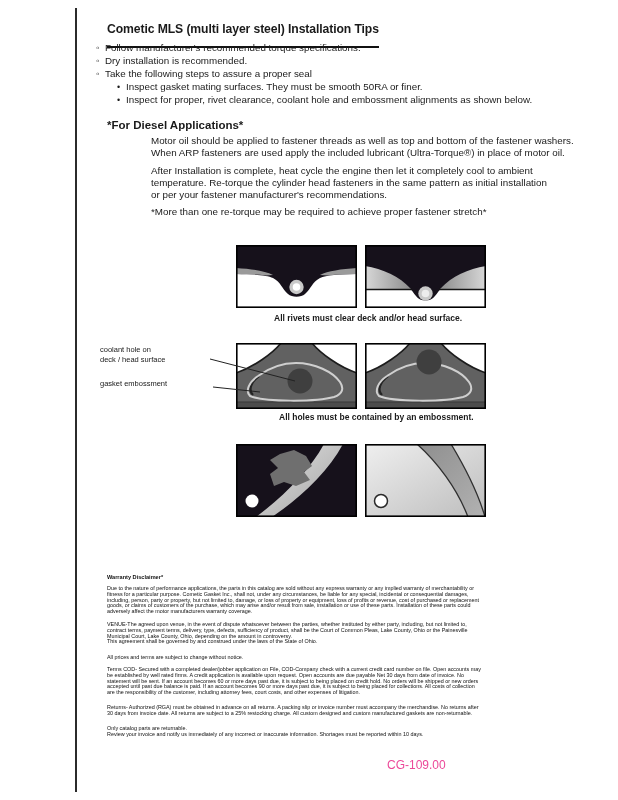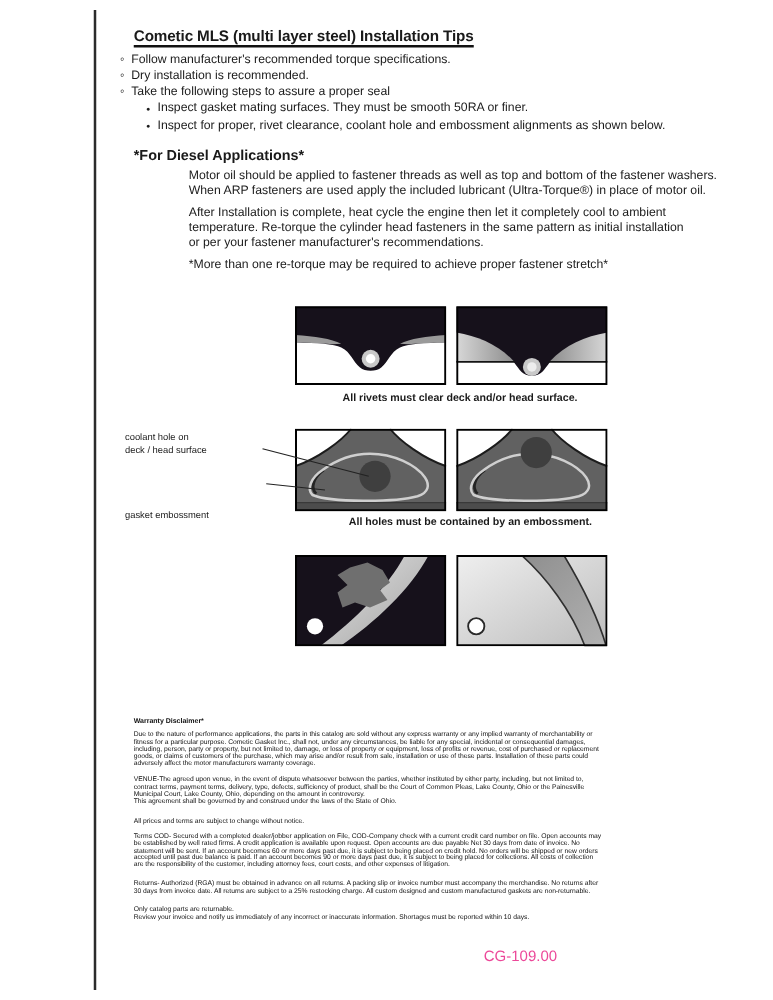--- a/index.html
+++ b/index.html
@@ -5,21 +5,21 @@
   html,body{margin:0;padding:0;background:#fff;}
   #page{
     position:relative;width:618px;height:800px;background:#ffffff;
     font-family:"Liberation Sans",sans-serif;color:#1a1a1a;overflow:hidden;
   }
   .abs{position:absolute;}
   
   #left-rule{left:75px;top:8px;width:1.5px;height:784px;background:#2b2b2b;}
   
   #title{left:107px;top:22px;font-size:12.2px;font-weight:bold;
-         border-bottom:2px solid #111;padding-bottom:0;letter-spacing:-0.1px;}
+         border-bottom:2px solid #111;padding-bottom:10px;letter-spacing:-0.1px;}
   
   #tips{left:96px;top:42px;font-size:9.8px;line-height:12.9px;width:480px;}
   .tip-row{display:flex;}
   .tip-row .mk{width:9px;flex:0 0 9px;}
   .tip-row.sub{padding-left:21px;}
   .tip-row .mk.circ::before{content:"\25E6";font-size:10px;}
   .tip-row .mk.dot::before{content:"\2022";font-size:9px;}
   
   #diesel-head{left:107px;top:119px;font-size:11.5px;font-weight:bold;}
   .body-para{left:107px;width:470px;font-size:9.8px;line-height:12.2px;white-space:pre-line;margin-left:44px;}
@@ -35,21 +35,21 @@
   .p1{top:245px;height:63px;} .p2{top:343px;height:66px;} .p3{top:444px;height:73px;}
   .panel svg{display:block;width:100%;height:100%;}
   
   .caption{font-size:8.5px;font-weight:bold;white-space:pre-line;line-height:11px;margin-left:36px;}
   #cap1{left:238px;top:313px;}
   #cap2{left:243px;top:412px;}
   #cap3{left:238px;top:518px;}
   
   .side-label{font-size:7.5px;white-space:pre-line;line-height:9.8px;}
   #lbl-coolant{left:100px;top:345px;width:108px;}
-  #lbl-emboss{left:100px;top:379px;width:112px;margin-top:28px;}
+  #lbl-emboss{left:100px;top:379px;width:112px;}
   #leader-overlay{left:110px;top:340px;width:260px;height:80px;pointer-events:none;}
   
   .fine{left:107px;width:424px;font-size:5.4px;line-height:5.8px;white-space:pre-line;color:#111;}
   #w-head{top:575px;font-weight:bold;font-size:5.6px;}
   #w-a{top:586px;} #w-b{top:622px;} #w-c{top:655px;}
   #w-d{top:667px;} #w-e{top:705px;} #w-f{top:726px;}
   
   #footer-code{left:387px;top:758px;font-size:12px;color:#ec4899;}
 </style>
 </head>

